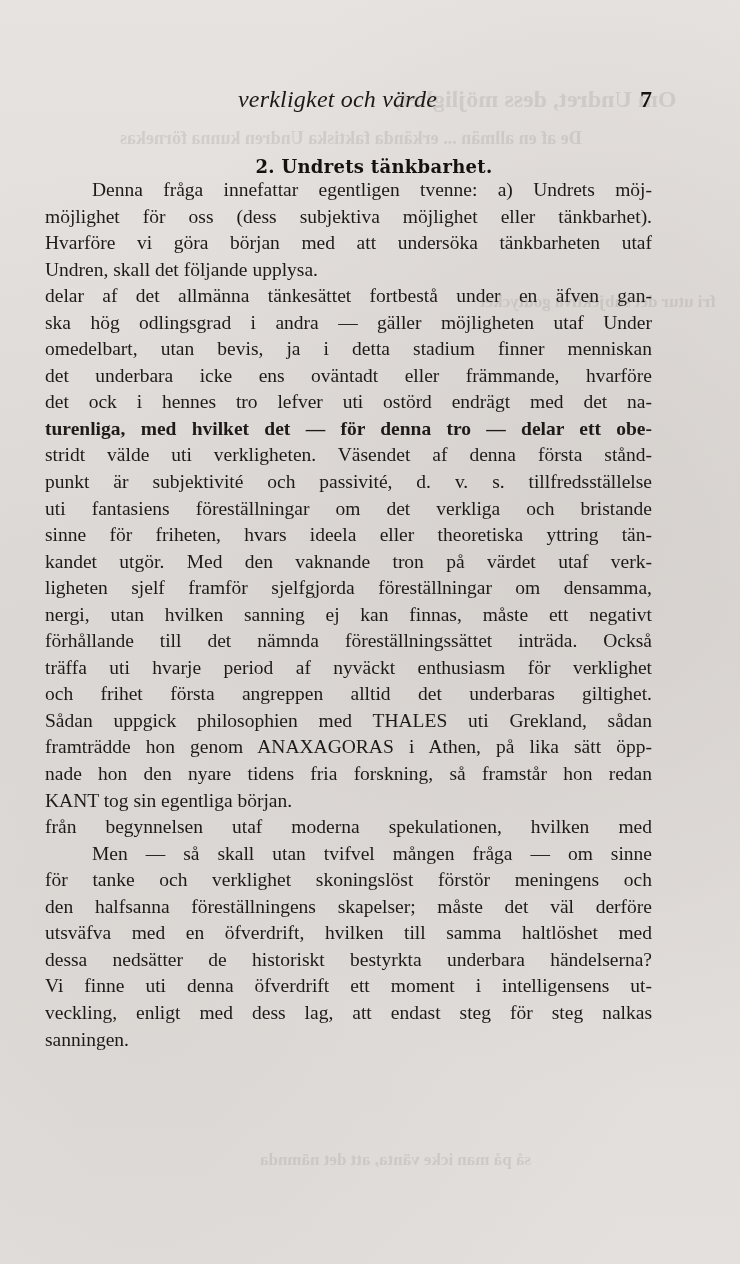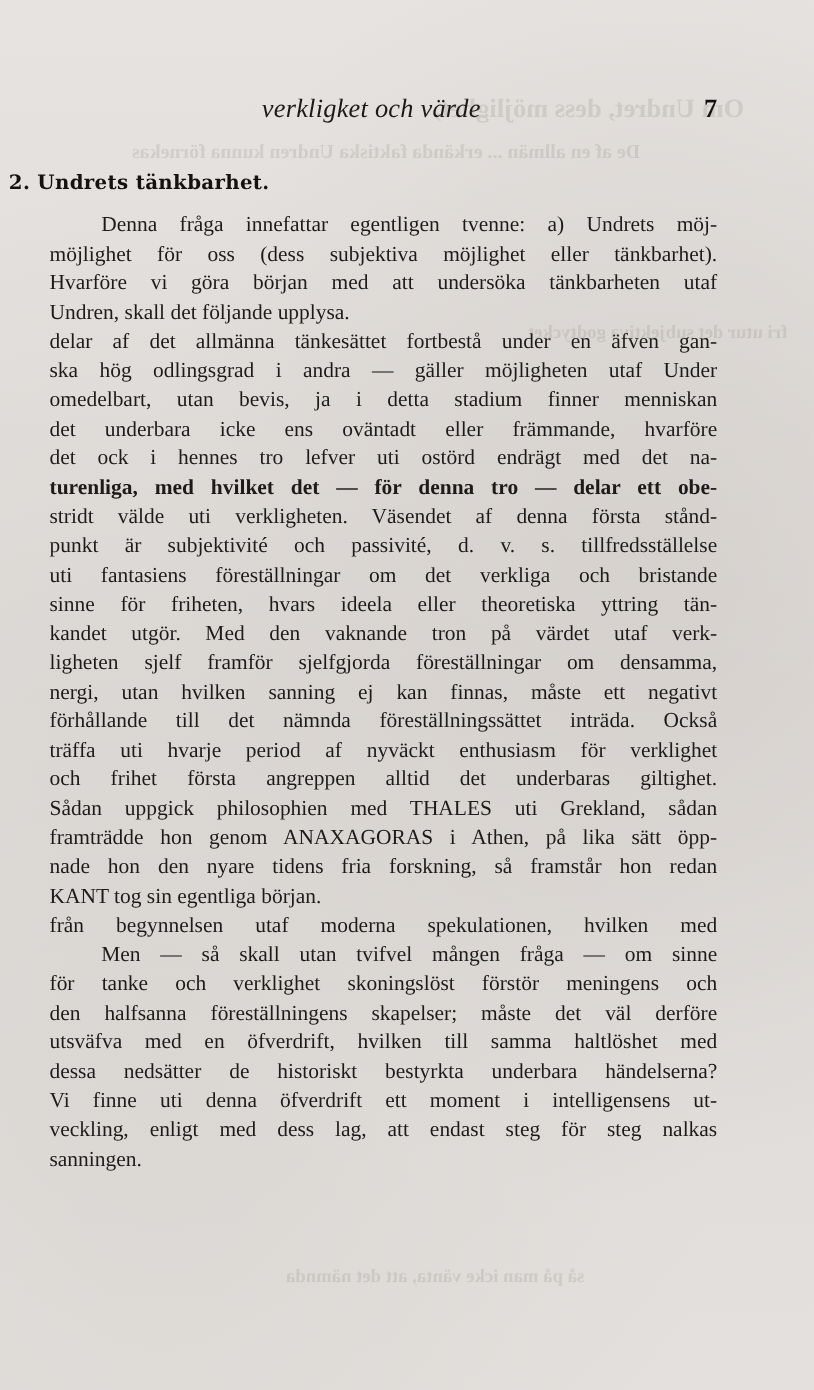--- a/index.html
+++ b/index.html
@@ -28,27 +28,27 @@
     position: absolute; left: 238px; top: 2px;
     font-family: "Liberation Serif", serif; font-style: italic;
     font-size: 24px; color: #1c1a19; letter-spacing: 0.2px;
   }
   .page-number {
     position: absolute; left: 640px; top: 2px;
     font-family: "Liberation Serif", serif; font-weight: bold;
     font-size: 24px; color: #151312;
   }
   .section-heading {
-    position: absolute; top: 156px; left: 0; width: 740px; 
+    position: absolute; top: 156px; left: 0; width: 740px; text-align: center;
     padding-left: 8px; box-sizing: border-box;
     font-family: "DejaVu Serif", serif; font-weight: bold;
     font-size: 18px; color: #141211; letter-spacing: 0.3px;
   }
   .body-text {
-    position: absolute; left: 45px; top: 192px; width: 607px;
+    position: absolute; left: 45px; top: 177px; width: 607px;
     color: #1d1b1a;
   }
   .line {
     display: block; height: 26.55px; line-height: 26.55px;
     font-family: "Liberation Serif", serif; font-size: 19.5px;
     white-space: nowrap; text-align: justify; text-align-last: justify;
     transform-origin: left center;
   }
   .line.last { text-align-last: left; }
   .line.indent { padding-left: 47px; }

